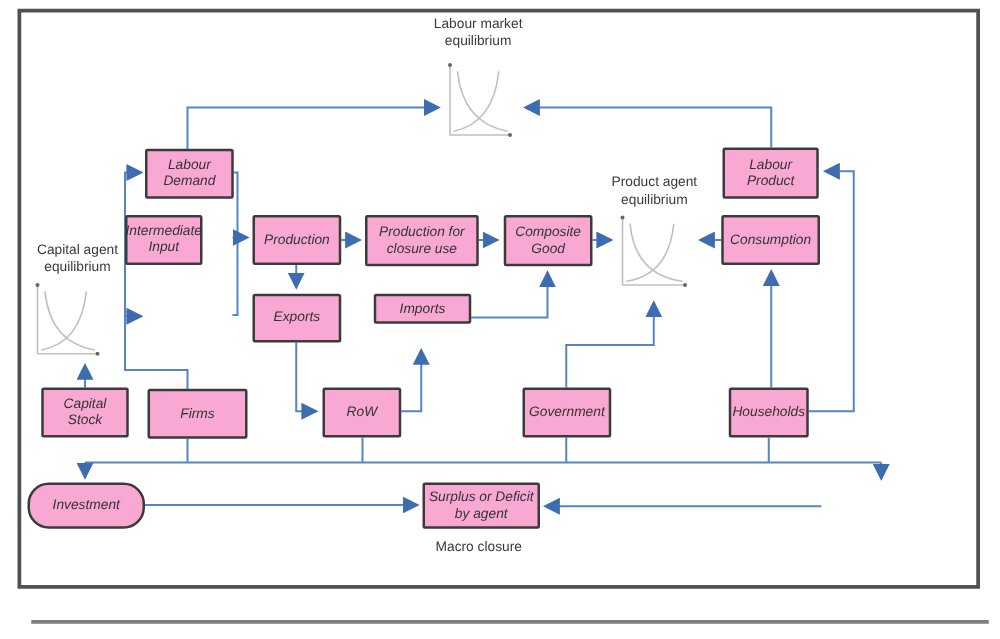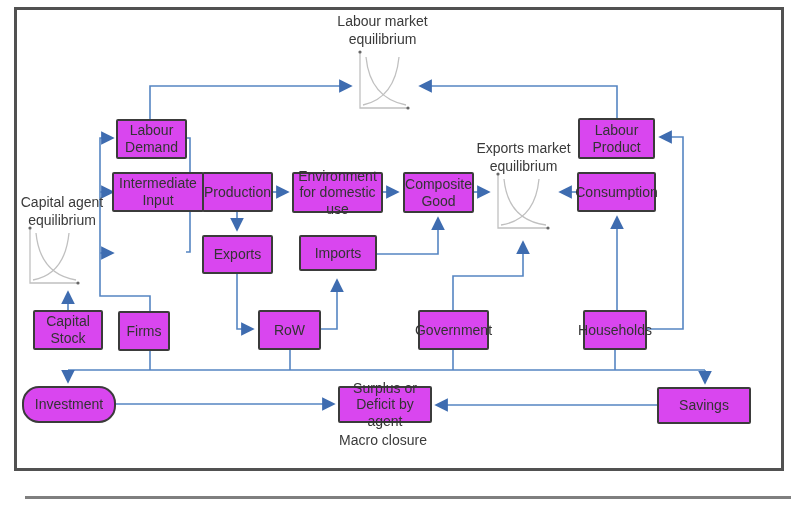--- a/index.html
+++ b/index.html
@@ -6,44 +6,44 @@
   #stage{
     position:relative;width:800px;height:511px;background:#ffffff;
     font-family:"Liberation Sans", sans-serif;color:#3a3a3a;overflow:hidden;
   }
   #frame{
     position:absolute;left:14px;top:7px;width:770px;height:464px;
     border:3px solid #515151;box-sizing:border-box;background:transparent;
   }
   .node{
     position:absolute;box-sizing:border-box;
-    background:#d946ef;border:2px solid #3b3b3b;border-radius:2px;
+    background:#f9a8d4;border:2px solid #3b3b3b;border-radius:2px;
     display:flex;align-items:center;justify-content:center;text-align:center;
-    font-size:14px;line-height:1.18;color:#333333;padding:1px 2px;
+    font-size:11px;line-height:1.18;color:#333333;padding:1px 2px;font-style:italic;
   }
   .caption{
-    position:absolute;text-align:center;font-size:14px;line-height:1.25;color:#3a3a3a;
+    position:absolute;text-align:center;font-size:11px;line-height:1.25;color:#3a3a3a;
   }
   svg.layer{position:absolute;left:0;top:0;pointer-events:none;}
   
   .n-labour-demand{left:116px;top:119px;width:71px;height:40px;}
-  .n-intermediate-input{left:112px;top:172px;width:92px;height:40px;}
+  .n-intermediate-input{left:100px;top:172px;width:62px;height:40px;}
   .n-capital-demand{left:116px;top:233px;width:70px;height:40px;}
   .n-production{left:202px;top:172px;width:71px;height:40px;}
   .n-production-domestic{left:292px;top:172px;width:91px;height:41px;}
   .n-composite-good{left:403px;top:172px;width:71px;height:41px;text-align:center;}
   .n-labour-supply{left:578px;top:118px;width:77px;height:41px;}
   .n-consumption{left:577px;top:172px;width:79px;height:40px;}
   .n-exports{left:202px;top:235px;width:71px;height:39px;}
-  .n-imports{left:299px;top:235px;width:78px;height:36px;}
+  .n-imports{left:299px;top:235px;width:78px;height:24px;}
   .n-row{left:258px;top:310px;width:63px;height:40px;}
   .n-government{left:418px;top:310px;width:71px;height:40px;}
   .n-households{left:583px;top:310px;width:64px;height:40px;}
   .n-capital-stock{left:33px;top:310px;width:70px;height:40px;}
-  .n-firms{left:118px;top:311px;width:52px;height:40px;}
+  .n-firms{left:118px;top:311px;width:80px;height:40px;}
   .n-investment{left:22px;top:386px;width:94px;height:37px;border-radius:17px;}
   .n-surplus-deficit{left:338px;top:386px;width:94px;height:37px;}
   .n-savings{left:657px;top:387px;width:94px;height:37px;}
   
   .c-labour-market{left:330px;top:13px;width:105px;}
   .c-capital-market{left:12px;top:194px;width:100px;}
   .c-product-market{left:471px;top:140px;width:105px;}
   .c-macro-closure{left:333px;top:432px;width:100px;}
   .c-environment{left:327px;top:477px;width:120px;}
   #env-line{
@@ -124,35 +124,34 @@
       <path d="M705,370 L705,382" marker-end="url(#ar)"></path>
 
       <path d="M116,404 L333,404" marker-end="url(#ar)"></path>
       <path d="M657,405 L437,405" marker-end="url(#ar)"></path>
     </g>
   </svg>
 
   <div class="node n-labour-demand">Labour Demand</div>
   <div class="node n-intermediate-input">Intermediate Input</div>
   <div class="node n-production">Production</div>
-  <div class="node n-production-domestic">Environment for domestic use</div>
+  <div class="node n-production-domestic">Production for closure use</div>
   <div class="node n-composite-good">Composite Good</div>
   <div class="node n-labour-supply">Labour Product</div>
   <div class="node n-consumption">Consumption</div>
   <div class="node n-exports">Exports</div>
   <div class="node n-imports">Imports</div>
   <div class="node n-row">RoW</div>
   <div class="node n-government">Government</div>
   <div class="node n-households">Households</div>
   <div class="node n-capital-stock">Capital Stock</div>
   <div class="node n-firms">Firms</div>
   <div class="node n-investment">Investment</div>
   <div class="node n-surplus-deficit">Surplus or Deficit by agent</div>
-  <div class="node n-savings">Savings</div>
 
   <div class="caption c-labour-market">Labour market equilibrium</div>
   <div class="caption c-capital-market">Capital agent equilibrium</div>
-  <div class="caption c-product-market">Exports market equilibrium</div>
+  <div class="caption c-product-market">Product agent equilibrium</div>
   <div class="caption c-macro-closure">Macro closure</div>
 
   <div id="env-line"></div>
 
 </div>
 
 </body></html>

